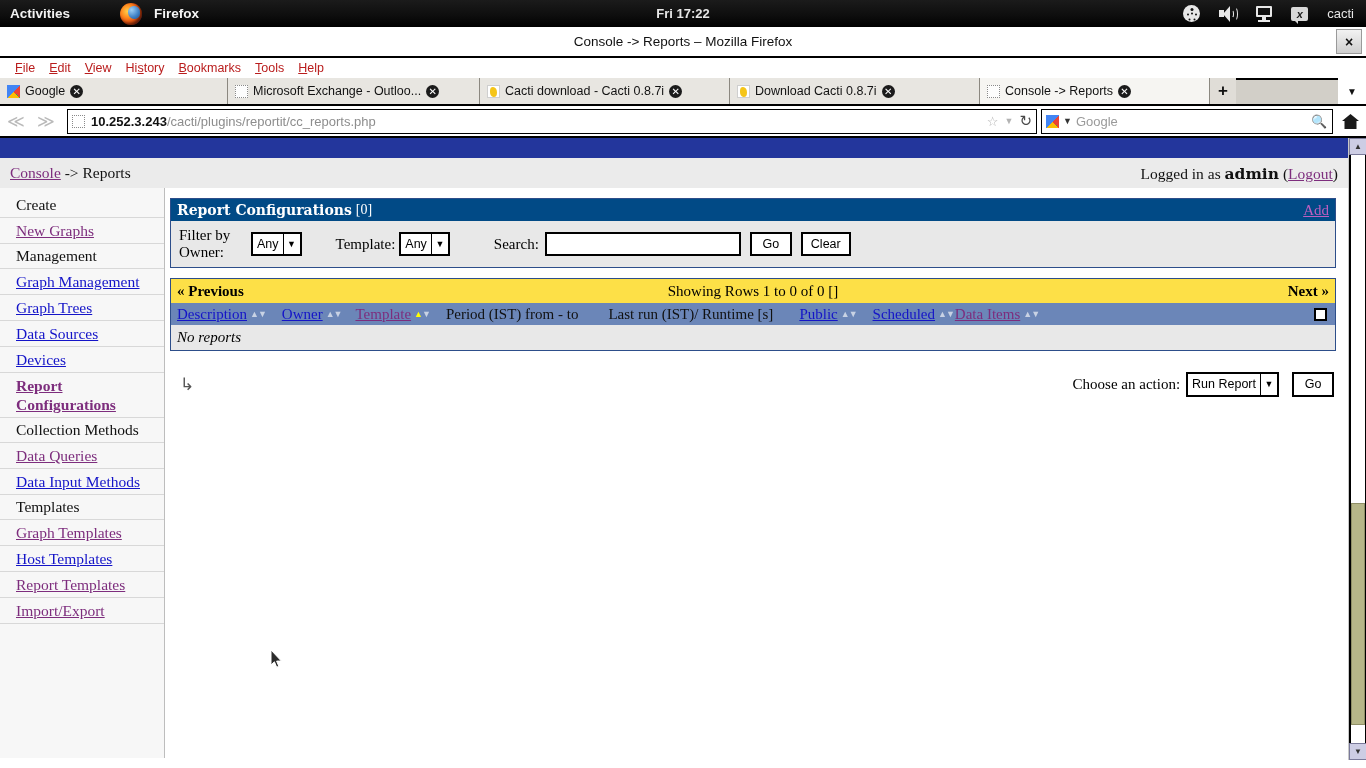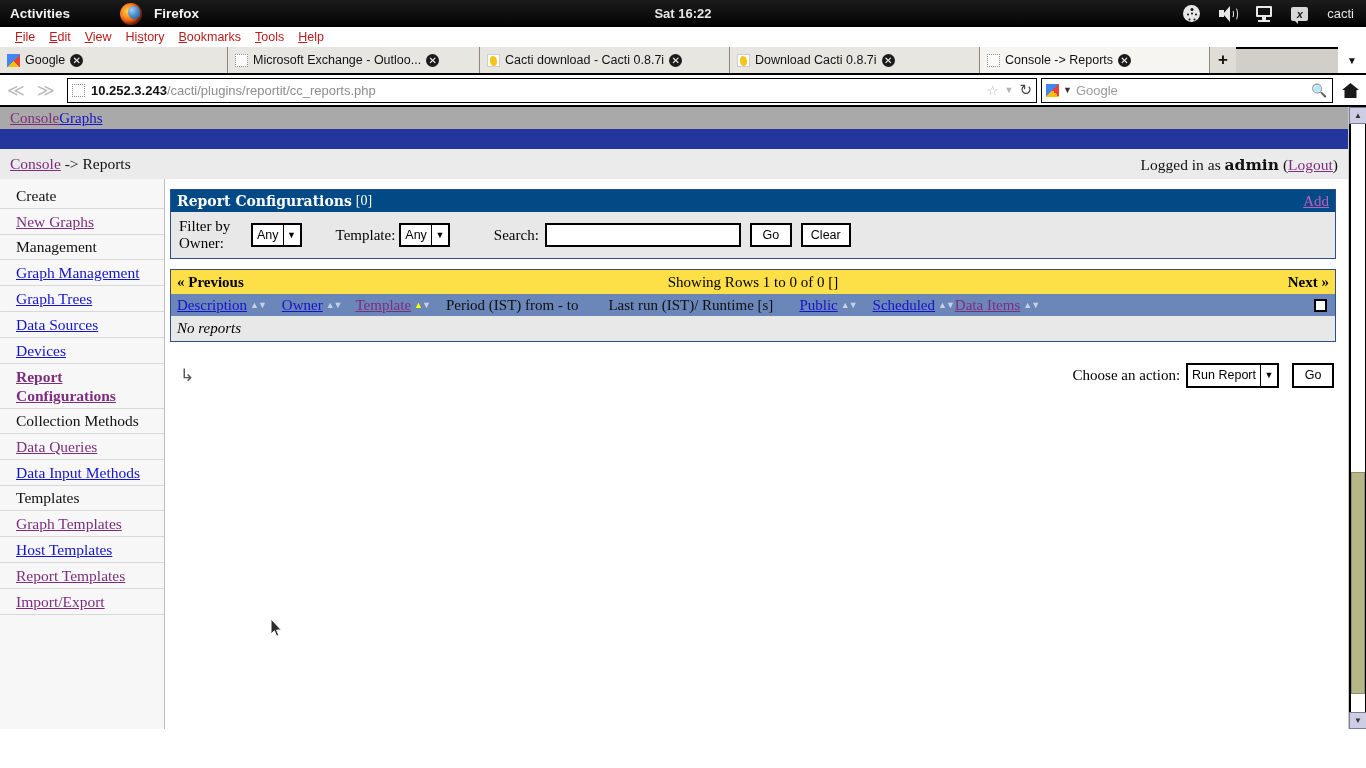--- a/index.html
+++ b/index.html
@@ -217,21 +217,21 @@
 </style>
 </head>
 <body>
 
 <div id="gnome-bar">
   <div id="gnome-activities">Activities</div>
   <div id="gnome-app">
     <span class="ffox-logo"></span>
     <span id="gnome-appname">Firefox</span>
   </div>
-  <div id="gnome-clock">Sat 16:22</div>
+  <div id="gnome-clock">Fri 17:22</div>
   <div id="gnome-right">
     <span class="gicon icon-access"></span>
     <span class="gicon icon-vol">
         <i class="spk"></i>
         <i class="cone"></i>
         <i class="w1"></i>
         <i class="w2"></i>
       </span>
     <span class="gicon icon-screen">
         <i class="scr"></i>
@@ -240,20 +240,24 @@
       </span>
     <span class="gicon icon-chat">
         <i class="x">x</i>
       </span>
     <span>cacti</span>
   </div>
 </div>
 
 <div id="ff-window">
 
+  <div id="ff-titlebar">
+    <div id="ff-title">Console -&gt; Reports – Mozilla Firefox</div>
+    <div id="ff-close">×</div>
+  </div>
 
   <div id="ff-menubar">
     <div class="menu-item"><u>F</u>ile</div>
     <div class="menu-item"><u>E</u>dit</div>
     <div class="menu-item"><u>V</u>iew</div>
     <div class="menu-item">Hi<u>s</u>tory</div>
     <div class="menu-item"><u>B</u>ookmarks</div>
     <div class="menu-item"><u>T</u>ools</div>
     <div class="menu-item"><u>H</u>elp</div>
   </div>
@@ -307,23 +311,20 @@
     <div id="home-btn">
       <svg width="19" height="17" viewBox="0 0 19 17">
           <path d="M9.5 1 L18 8 L15.5 8 L15.5 16 L3.5 16 L3.5 8 L1 8 Z" fill="#1a1a1a"></path>
         </svg>
     </div>
   </div>
 
   <div id="viewport">
     <div id="page">
 
-      <div id="topnav">
-        <a class="lk-visited" href="#">Console</a><a class="lk-new" href="#">Graphs</a>
-      </div>
       <div id="bluebar"></div>
 
       <div id="crumbbar">
         <div id="crumb-left"><a class="lk-visited" href="#">Console</a><span> -&gt; Reports</span></div>
         <div id="crumb-right"><span>Logged in as </span><b>admin</b><span> (</span><a class="lk-visited" href="#">Logout</a><span>)</span></div>
       </div>
 
       <div id="body-area">
 
         <div id="sidebar">

